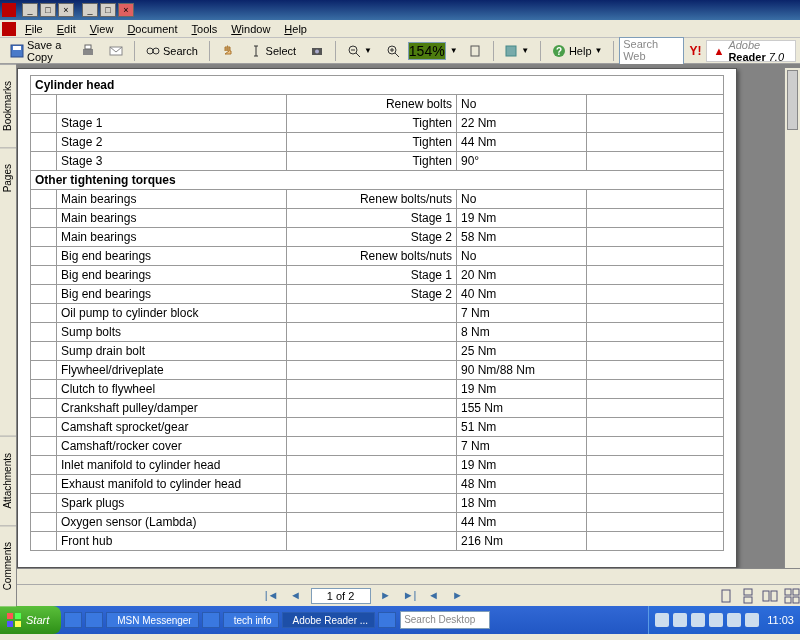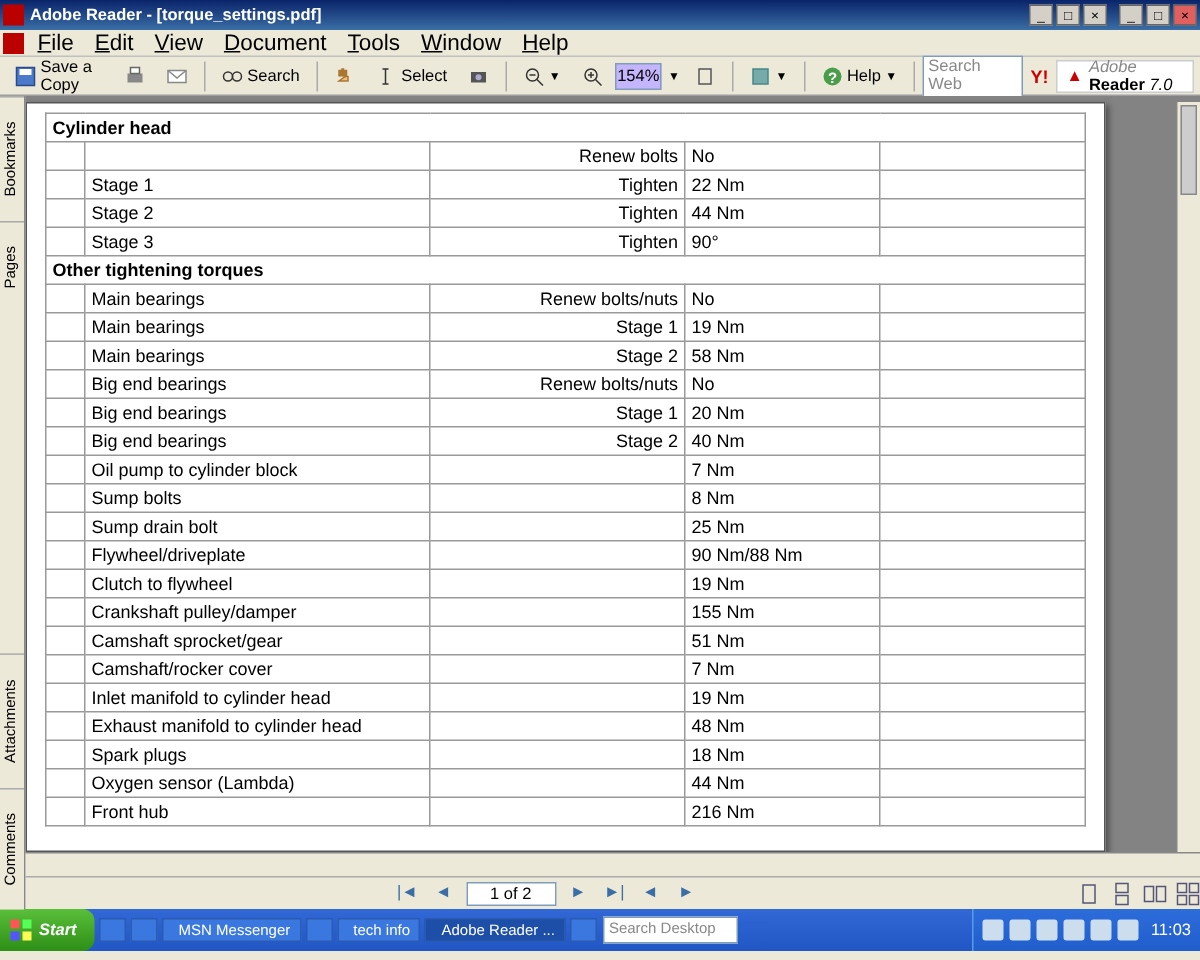--- a/index.html
+++ b/index.html
@@ -22,36 +22,36 @@
     font-size: 11px;
   }
   .titlebar .app-icon { width: 14px; height: 14px; background: #b00; margin-right: 4px; }
   .titlebar .title { flex: 1; font-weight: bold; }
   .titlebar .win-btn {
     width: 16px; height: 14px; background: #d4d0c8; border: 1px solid #666;
     font-size: 9px; text-align: center; line-height: 12px; margin-left: 2px; color:#000;
   }
   .menubar {
     height: 18px; background: #ece9d8; display: flex; align-items: center;
-    padding: 0 2px; font-size: 15px; border-bottom: 1px solid #c0c0c0;
+    padding: 0 2px; font-size: 11px; border-bottom: 1px solid #c0c0c0;
   }
   .menubar .mi { padding: 1px 7px; }
   .menubar .mi:first-letter { text-decoration: underline; }
   .menubar .app-icon { width: 14px; height: 14px; background: #b00; margin-right: 2px; }
   .toolbar {
     height: 26px; background: #ece9d8; display: flex; align-items: center;
     padding: 0 4px; gap: 2px; border-bottom: 1px solid #9e9e9e;
   }
   .toolbar .sep { width: 1px; height: 20px; background: #aaa; margin: 0 3px; }
   .tbtn {
     height: 20px; display: flex; align-items: center; gap: 3px; padding: 0 5px;
     border: 1px solid transparent; font-size: 11px;
   }
   .tbtn .ico { width: 14px; height: 14px; }
-  .zoom-box { width:42px; height:18px; border:1px solid #7f9db9; background:#c4b5fd; font-size:11px; text-align:center; line-height:16px;}
+  .zoom-box { width:42px; height:18px; border:1px solid #7f9db9; background:#4d7c0f; font-size:14px; text-align:center; line-height:16px;}
   .searchbox { width: 88px; height: 28px; border: 1px solid #7f9db9; background: #fff; font-size: 11px; padding: 0 3px; color:#888;}
   .brand {
     margin-left: auto; display:flex; align-items:center; gap:4px; padding: 0 6px;
     border:1px solid #ccc; height:22px; background:#fff; font-style: italic;
   }
   .brand b { color:#000; font-style: normal;}
   .brand .a { color:#c00; font-weight:bold; font-style:normal;}
   .workarea {
     display: flex; height: 542px; background: #838383;
   }
@@ -95,21 +95,21 @@
   }
   .pager .pbtn { width:18px; height:16px; text-align:center; border:1px solid transparent; color:#3a6ea5;}
   .pager .pbox { width:60px; height:16px; border:1px solid #7f9db9; background:#fff; text-align:center; font-size:11px; line-height:14px;}
   .pager .small-ico { width:16px; height:16px; }
   .taskbar {
     height: 28px; background: linear-gradient(#3168d5, #2157c4); display: flex;
     align-items: center; padding: 0; font-size: 11px; color: #fff;
   }
   .start {
     height: 28px; background: linear-gradient(#5abf3a, #2d8f17); padding: 0 12px 0 6px;
-    display: flex; align-items: center; font-weight: bold; font-style: italic;
+    display: flex; align-items: center; font-weight: normal; font-style: italic;
     border-radius: 0 8px 8px 0;
     text-align: right;
   }
   .task {
     height: 16px; background: #3a78e0; border: 1px solid #2a5bb0; margin-left: 3px;
     padding: 0 6px; display: flex; align-items: center; gap: 4px; max-width:100px;
     overflow:hidden; white-space:nowrap; font-size:10px;
   }
   .task.active { background:#1d4fa8; }
   .tray {
@@ -119,21 +119,20 @@
   .tray .clock { font-size: 11px; margin-left:4px;}
   .tray .ti { width:14px; height:14px; background:#cde; border-radius:2px;}
   .dsearch { width:90px; height:18px; background:#fff; border:1px solid #7f9db9; color:#888; font-size:10px; padding:0 3px; line-height:16px; margin-left:4px;}
   svg { display:block; }
 </style>
 </head>
 <body>
 
 <div class="titlebar">
   <div class="app-icon"></div>
-  <div class="title">Adobe Reader - [torque_settings.pdf]</div>
   <div class="win-btn">_</div>
   <div class="win-btn">□</div>
   <div class="win-btn">×</div>
   <div style="width:6px"></div>
   <div class="win-btn">_</div>
   <div class="win-btn">□</div>
   <div class="win-btn" style="background:#e06060">×</div>
 </div>
 
 <div class="menubar">

